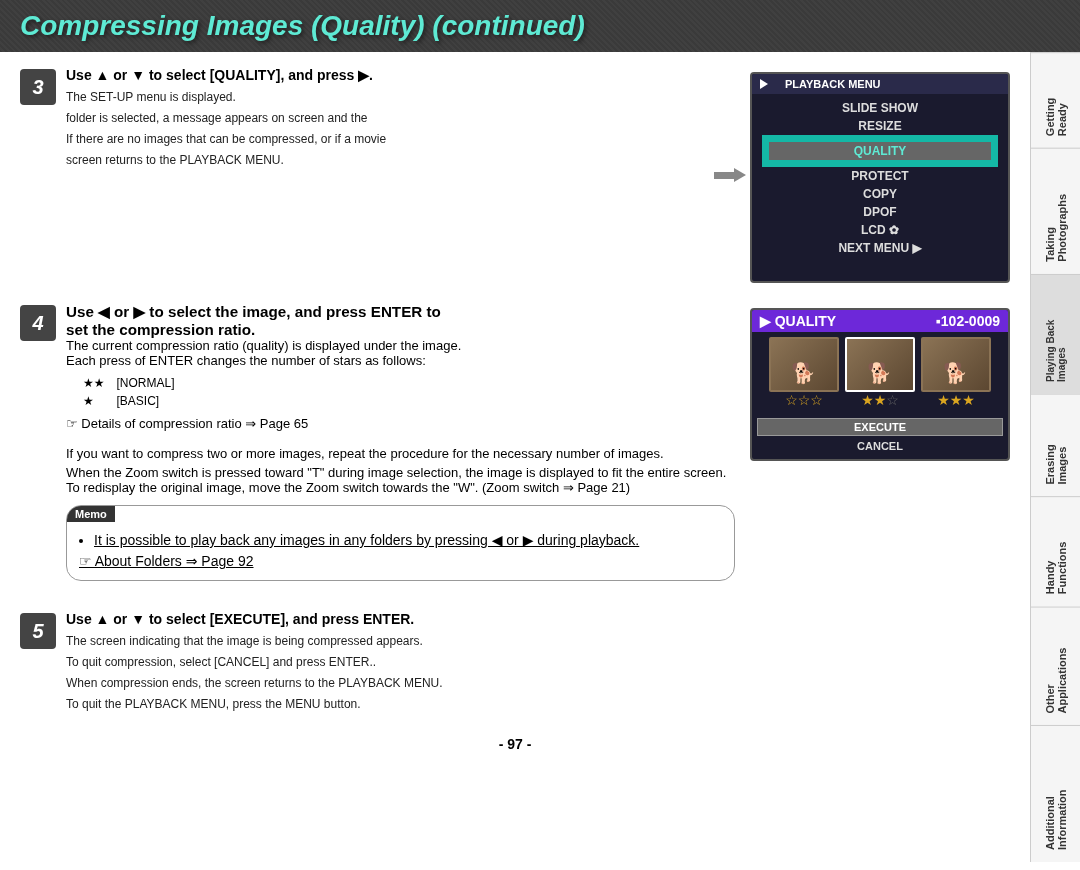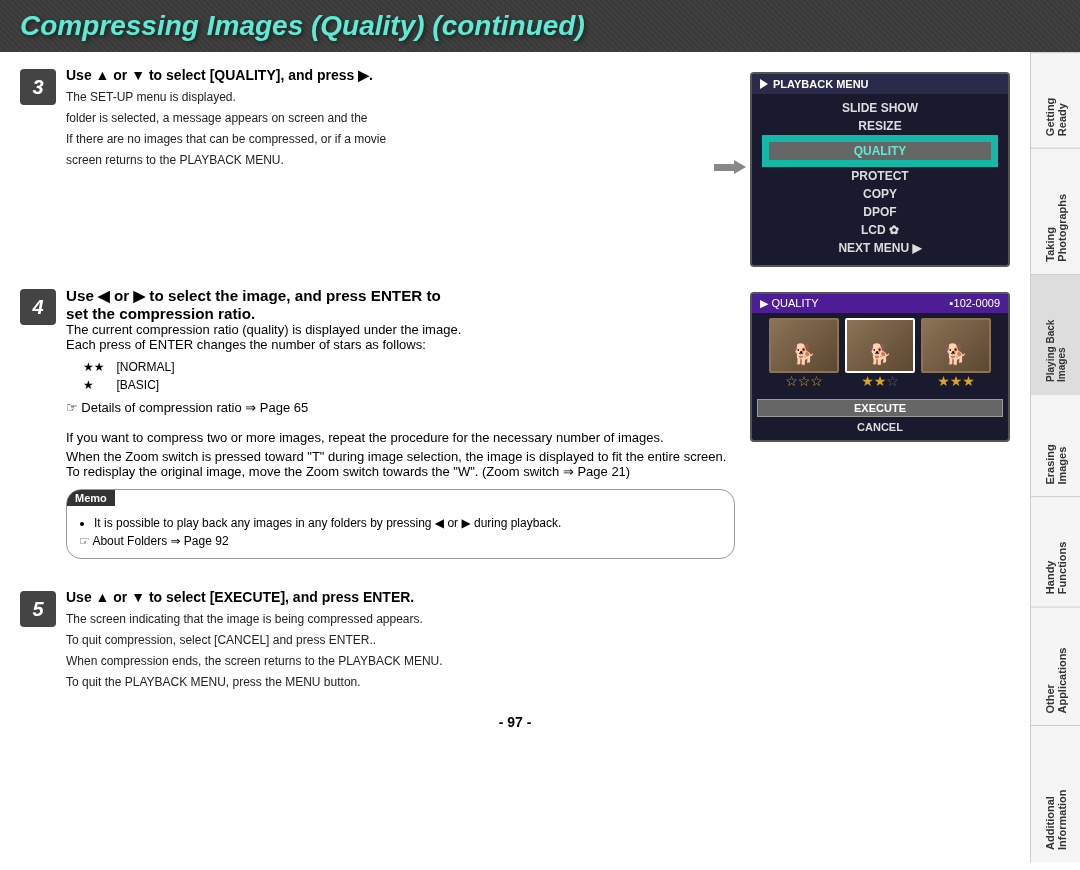--- a/index.html
+++ b/index.html
@@ -126,33 +126,33 @@
       overflow: hidden;
       margin-top: 5px;
     }
     .camera-ui-header {
       background: #2a2a4a;
       color: #fff;
       font-size: 11px;
       padding: 4px 8px;
       display: flex;
       align-items: center;
-      gap: 5px;
+      gap: 17px;
       font-weight: bold;
     }
     .play-icon-small {
       width: 0;
       height: 0;
       border-top: 5px solid transparent;
       border-bottom: 5px solid transparent;
       border-left: 8px solid #fff;
       display: inline-block;
     }
     .camera-ui-body {
-      padding: 5px 10px 8px;
+      padding: 5px 10px 24px;
       color: #fff;
       font-size: 12px;
     }
     .menu-item {
       padding: 2px 8px;
       text-align: center;
       font-size: 12px;
       font-weight: bold;
       color: #ddd;
     }
@@ -166,27 +166,27 @@
     .quality-screen {
       background: #1a1a2e;
       border: 2px solid #555;
       border-radius: 4px;
       overflow: hidden;
       width: 260px;
       min-width: 260px;
       margin-top: 5px;
     }
     .quality-header {
-      background: #4c1d95;
-      color: #fff;
-      font-size: 11px;
+      background: #6d28d9;
+      color: #fff;
+      font-size: 14px;
       padding: 3px 8px;
       display: flex;
       justify-content: space-between;
-      font-weight: normal;
+      font-weight: bold;
     }
     .quality-body {
       padding: 5px;
       display: flex;
       flex-direction: column;
       align-items: center;
     }
     .image-row {
       display: flex;
       gap: 6px;
@@ -271,22 +271,23 @@
     .memo-label {
       background: #333;
       color: #fff;
       font-size: 11px;
       font-weight: bold;
       padding: 2px 8px;
       display: inline-block;
     }
     .memo-content {
       padding: 8px 12px;
-      font-size: 12px;
+      font-size: 14px;
       line-height: 1.5;
+      text-decoration: underline;
     }
     .memo-content ul {
       margin-left: 15px;
     }
 
     
     .page-number {
       text-align: center;
       font-size: 14px;
       font-weight: bold;

